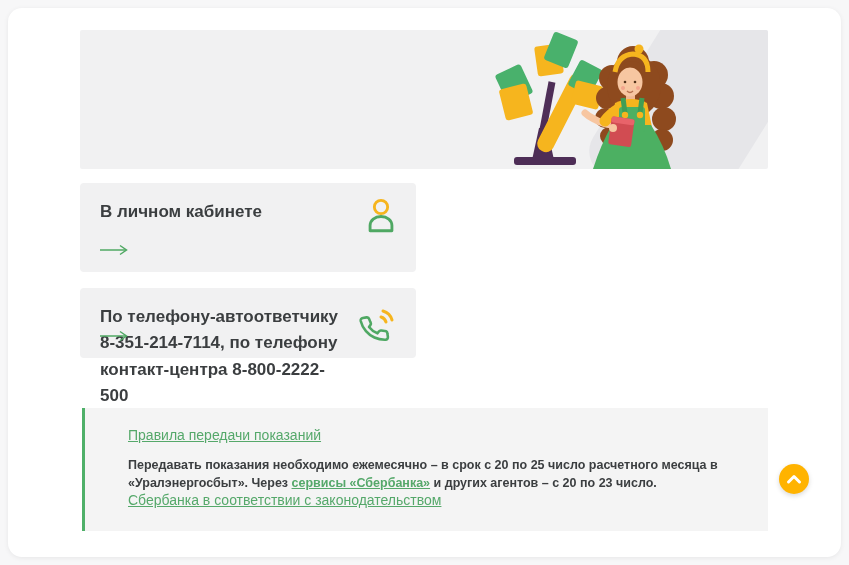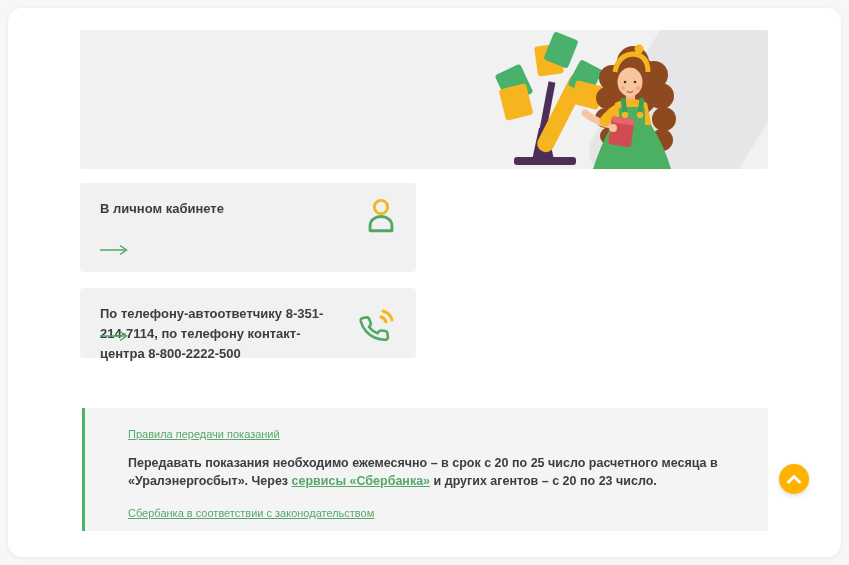--- a/index.html
+++ b/index.html
@@ -20,35 +20,35 @@
     background:#f1f1f2; overflow:hidden; border-radius:2px;
   }
   .tile {
     position:absolute; background:#f1f1f2; border-radius:4px; cursor:pointer;
   }
   .tile-1 { left:72px;  top:175px; width:336px; height:89px; }
   .tile-2 { left:424px; top:175px; width:336px; height:89px; }
   .tile-3 { left:72px;  top:280px; width:336px; height:70px; }
   .tile-title {
     position:absolute; left:20px; top:16px; right:74px;
-    font-size:13px; font-weight:700; line-height:1.55; color:#3b3e40;
+    font-size:17px; font-weight:700; line-height:1.55; color:#3b3e40;
   }
   .tile-title.green { color:#4fa863; }
   .tile-icon { position:absolute; right:16px; top:14px; }
   .tile-3 .tile-icon { top:16px; }
   .tile-arrow { position:absolute; left:20px; bottom:16px; }
   .info-box {
     position:absolute; left:74px; top:400px; width:686px; height:123px;
     background:#f4f4f4; border-left:3px solid #4fb069;
     padding:19px 30px 16px 43px;
     font-size:12.5px; color:#3b3e40;
   }
   .info-box a { color:#55a86a; text-decoration:underline; cursor:pointer; }
-  .info-link { display:inline-block; font-size:11px; }
-  .info-text { margin:13px 0 16px 0; line-height:18px; font-weight:700; max-width:620px; }
+  .info-link { display:inline-block; font-size:14px; }
+  .info-text { margin:13px 0 0 0; line-height:18px; font-weight:700; max-width:620px; }
   .info-text a { font-weight:700; }
   .scroll-top {
     position:absolute; left:779px; top:464px; width:30px; height:30px;
     border-radius:50%; background:#ffb300; cursor:pointer;
     display:flex; align-items:center; justify-content:center;
     box-shadow:0 2px 5px rgba(0,0,0,0.15);
   }
 </style>
 </head>
 <body>

